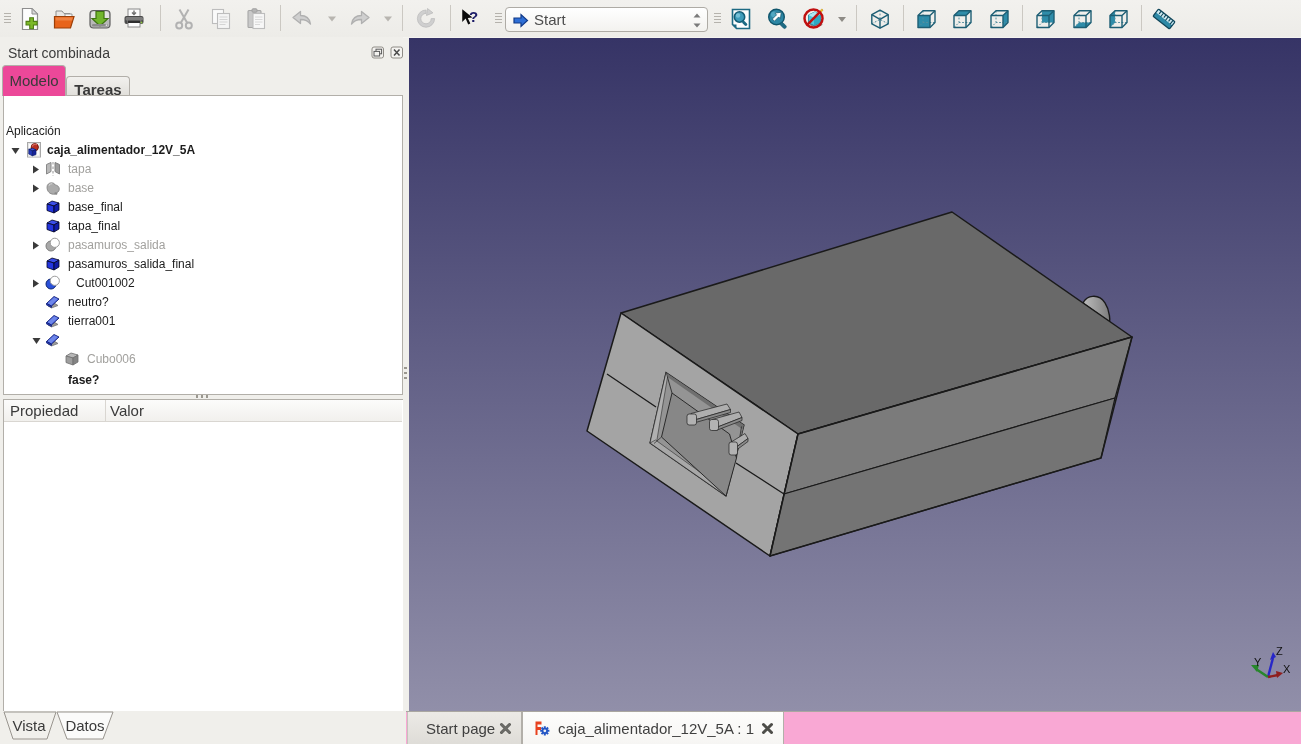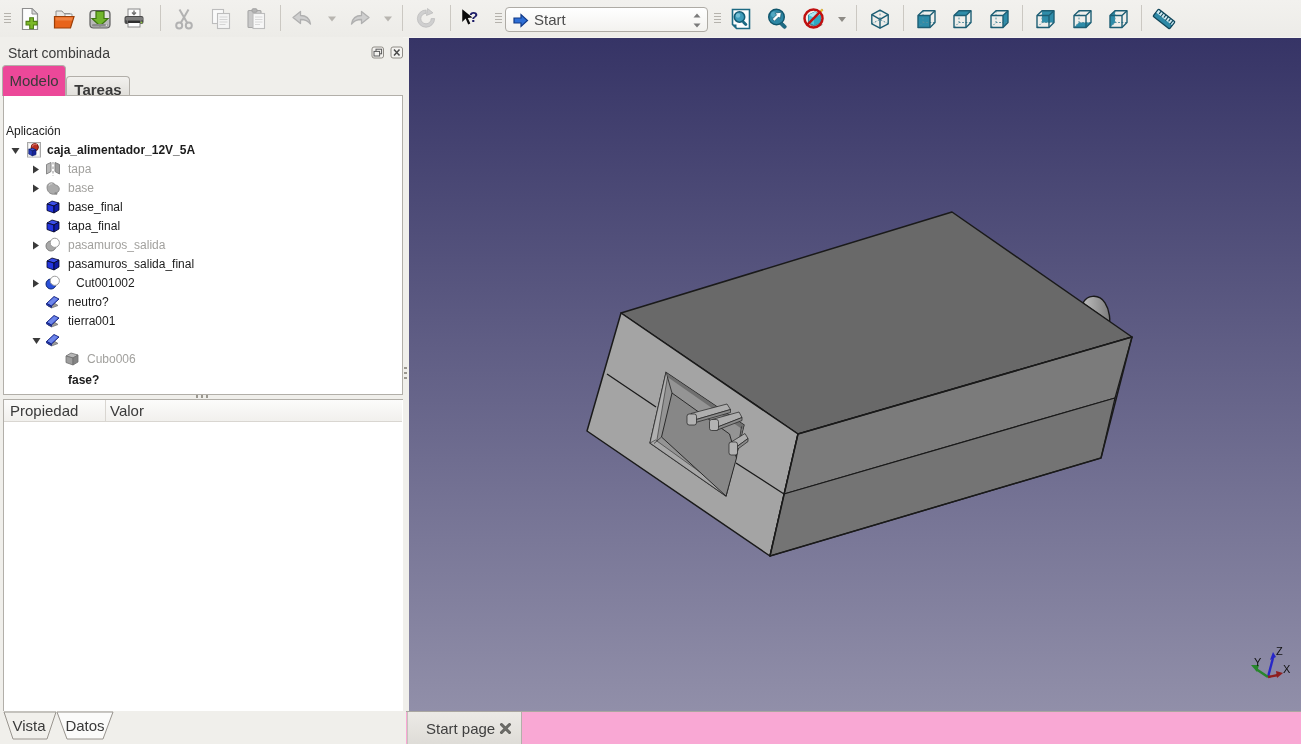--- a/index.html
+++ b/index.html
@@ -450,13 +450,29 @@
   </svg>
 </div>
 <div id="mditabs">
   <div class="mtab" style="left:1px; width:115px; background:linear-gradient(#eceae6,#dedcd7); border-right:1px solid #b2afa9; border-left:1px solid #c5c2bc;">
     <span style="position:absolute; left:18px; top:8px;">Start page</span>
     <svg style="position:absolute; left:91px; top:10px;" width="13" height="13" viewBox="0 0 13 13">
       <path d="M2.5 2.5l8 8M10.5 2.5l-8 8" stroke="#5a5a56" stroke-width="3" stroke-linecap="round"></path>
       <path d="M2.5 2.5l8 8M10.5 2.5l-8 8" stroke="#6e6e6a" stroke-width="1.6" stroke-linecap="round"></path>
     </svg>
   </div>
+  <div class="mtab" style="left:116px; width:262px; background:linear-gradient(#fdfdfc,#f6f5f3); border-right:1px solid #b2afa9; border-left:1px solid #b2afa9;">
+    <svg style="position:absolute; left:11px; top:8px;" width="17" height="17" viewBox="0 0 17 17">
+      <path d="M1.5 1.5h6v3h-4v2.5h3.5v3h-3.5v5h-2z" fill="#e8411f"></path>
+      <g fill="#2456c5">
+        <circle cx="10.8" cy="10.8" r="3.1"></circle>
+        <g stroke="#2456c5" stroke-width="2">
+          <path d="M10.8 6.2v9.2M6.2 10.8h9.2M7.5 7.5l6.6 6.6M14.1 7.5l-6.6 6.6"></path>
+        </g>
+      </g>
+      <circle cx="10.8" cy="10.8" r="1.4" fill="#f4f3f1"></circle>
+    </svg>
+    <span style="position:absolute; left:35px; top:8px;">caja_alimentador_12V_5A : 1</span>
+    <svg style="position:absolute; left:238px; top:10px;" width="13" height="13" viewBox="0 0 13 13">
+      <path d="M2.5 2.5l8 8M10.5 2.5l-8 8" stroke="#4d4d49" stroke-width="3" stroke-linecap="round"></path>
+    </svg>
+  </div>
 </div>
 
 </body></html>

